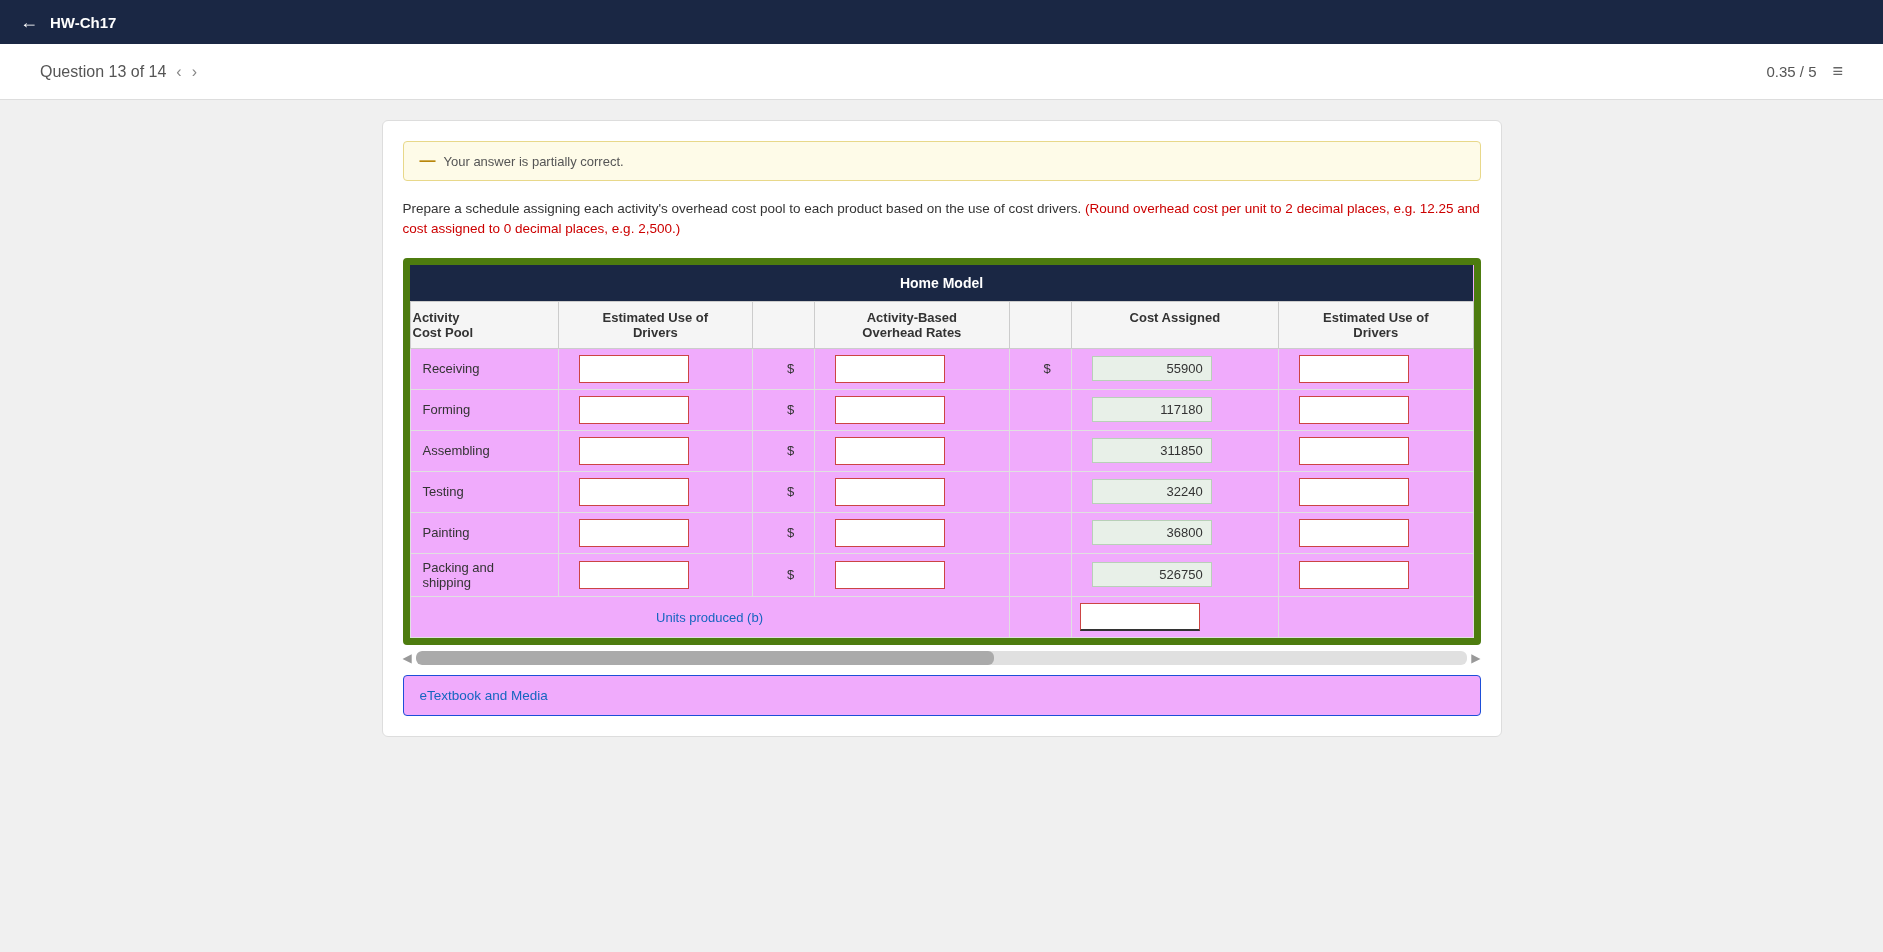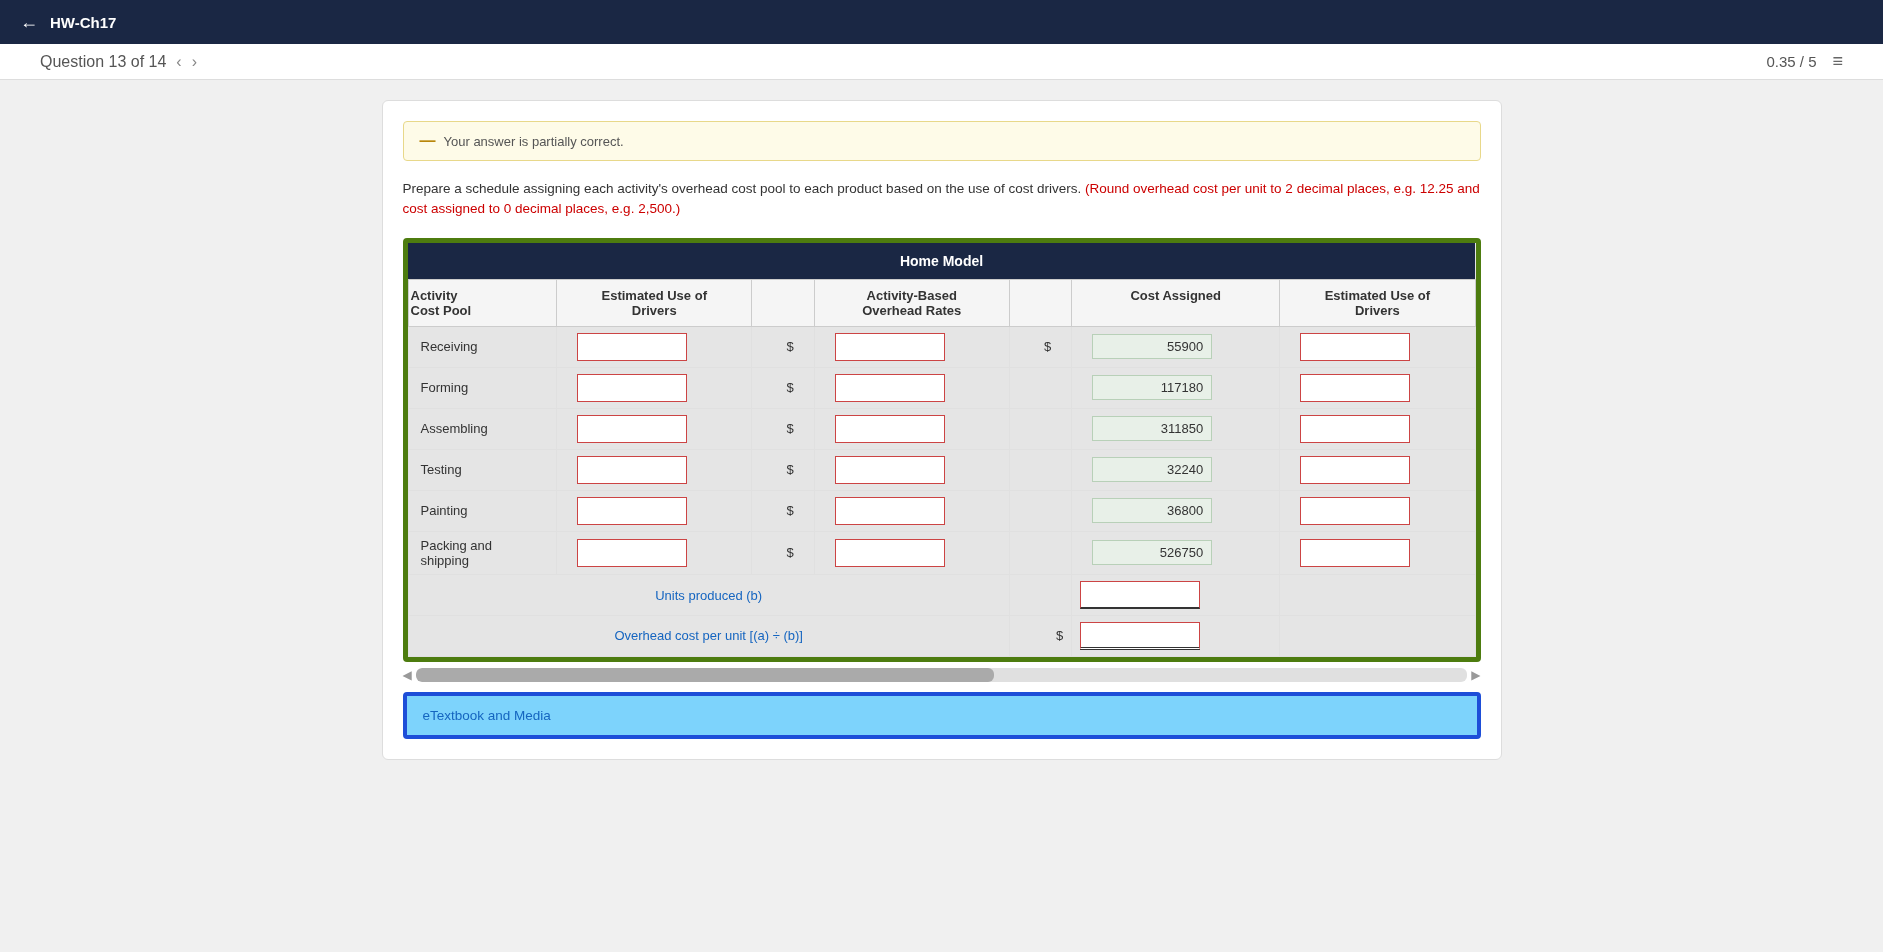--- a/index.html
+++ b/index.html
@@ -26,21 +26,21 @@
       font-weight: 600;
     }
 
     
     .question-header {
       background: #fff;
       border-bottom: 1px solid #ddd;
       display: flex;
       align-items: center;
       padding: 0 40px;
-      height: 36px;
+      height: 56px;
       justify-content: space-between;
     }
     .question-nav {
       display: flex;
       align-items: center;
       gap: 10px;
     }
     .question-nav .q-title {
       font-size: 16px;
       color: #555;
@@ -91,22 +91,22 @@
       margin-bottom: 18px;
       line-height: 1.5;
     }
     .instructions .red-text {
       color: #cc0000;
     }
 
     
     .table-wrapper {
       overflow-x: auto;
-      background: #e5e5e5;
-      border: 5px solid #4d7c0f;
+      background: #f0abfc;
+      border: 7px solid #4d7c0f;
       border-radius: 4px;
     }
 
     
     .main-table {
       border-collapse: collapse;
       width: 100%;
       min-width: 780px;
     }
 
@@ -219,22 +219,22 @@
     }
     .overhead-label {
       color: #1565c0;
       text-align: center;
       font-size: 13px;
       line-height: 1.3;
     }
 
     
     .etextbook-bar {
-      background: #7dd3fc;
-      border: 4px solid #1d4ed8;
+      background: #f0abfc;
+      border: 1px solid #1d4ed8;
       border-radius: 4px;
       padding: 12px 16px;
       margin-top: 10px;
       font-size: 13.5px;
       color: #1565c0;
       cursor: pointer;
     }
 
     
     .card {
@@ -443,32 +443,20 @@
             <span class="units-label">Units
 produced (b)</span>
           </td>
           <td></td>
           <td>
             <input class="input-field input-sm inp-red" style="width: 120px; border-bottom: 2px solid rgb(51, 51, 51);" type="text" value="">
           </td>
           <td></td>
         </tr>
 
-        <tr class="overhead-row">
-          <td colspan="4" style="text-align:center;">
-            <span class="overhead-label">Overhead
-cost per unit
-[(a) ÷ (b)]</span>
-          </td>
-          <td class="dollar-cell">$</td>
-          <td>
-            <input class="input-field input-sm inp-red" style="width: 120px; border-bottom: 3px double rgb(51, 51, 51);" type="text" value="">
-          </td>
-          <td></td>
-        </tr>
 
       </tbody>
         </table>
     </div>
 
     <div style="display:flex; align-items:center; margin-top:6px; gap:4px;">
       <span style="font-size:12px; color:#999;">◀</span>
       <div style="flex:1; height:14px; background:#e0e0e0; border-radius:6px; overflow:hidden;">
         <div style="width:55%; height:100%; background:#aaa; border-radius:6px;"></div>
       </div>

